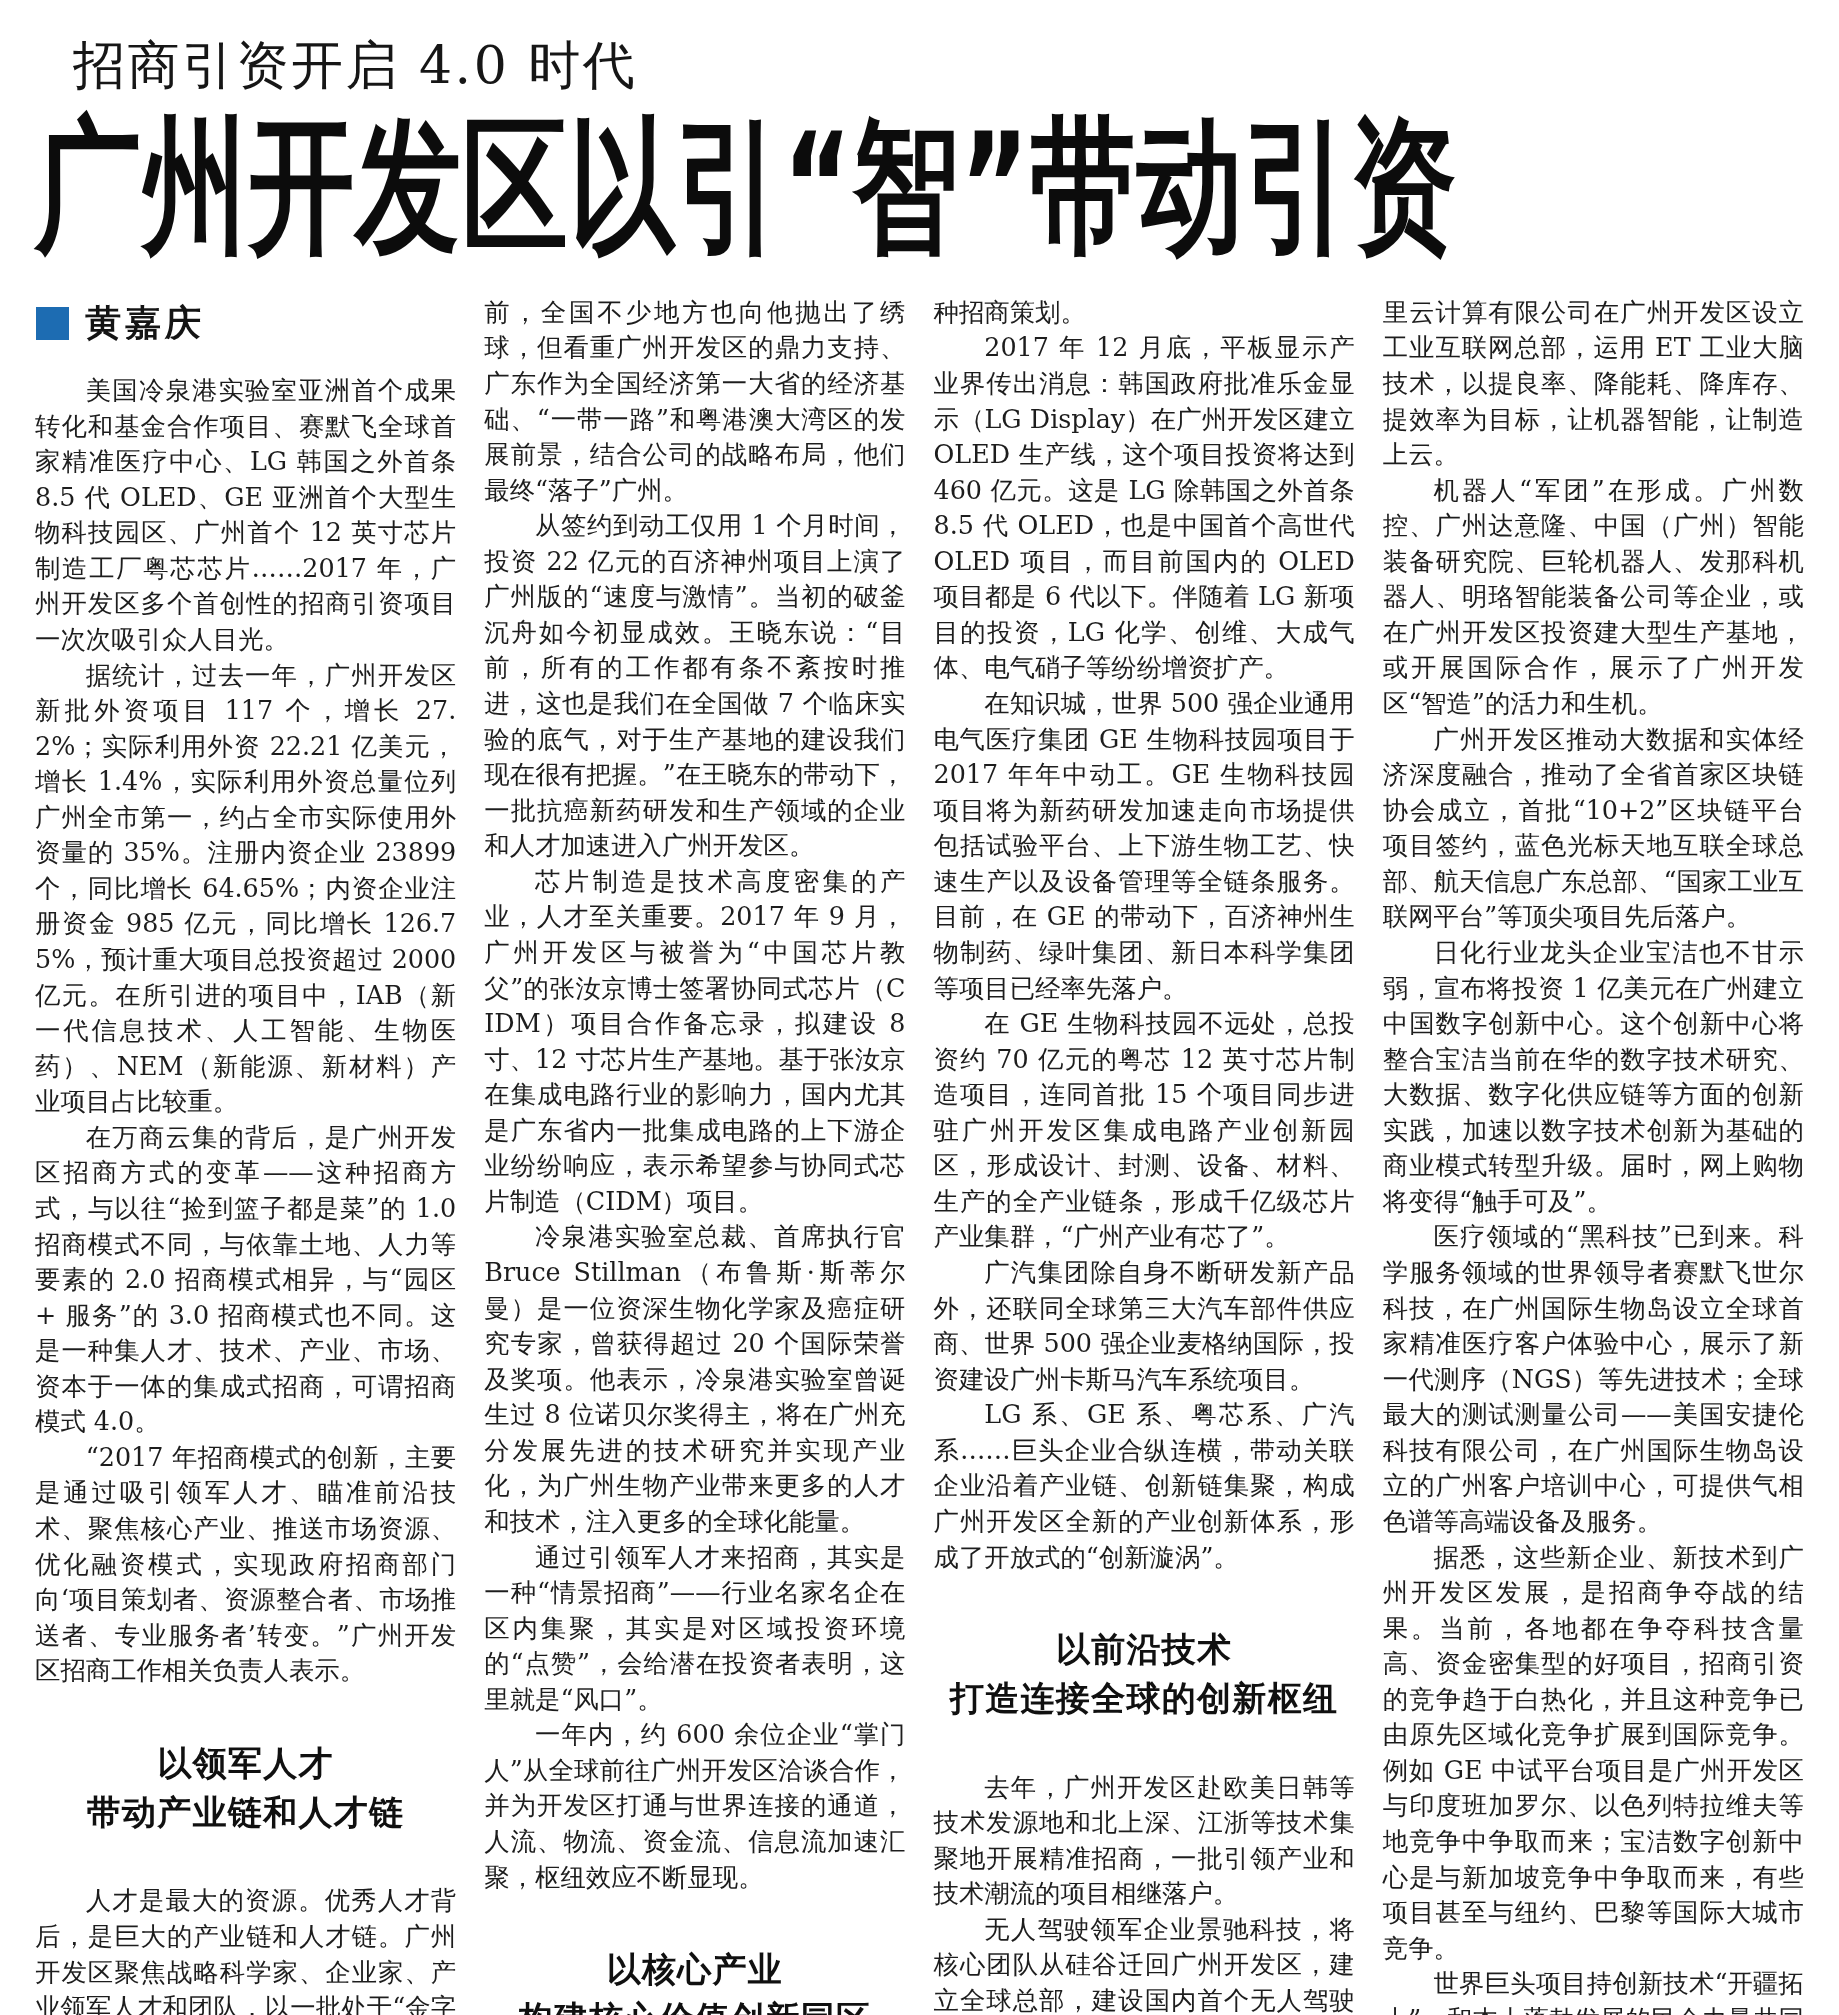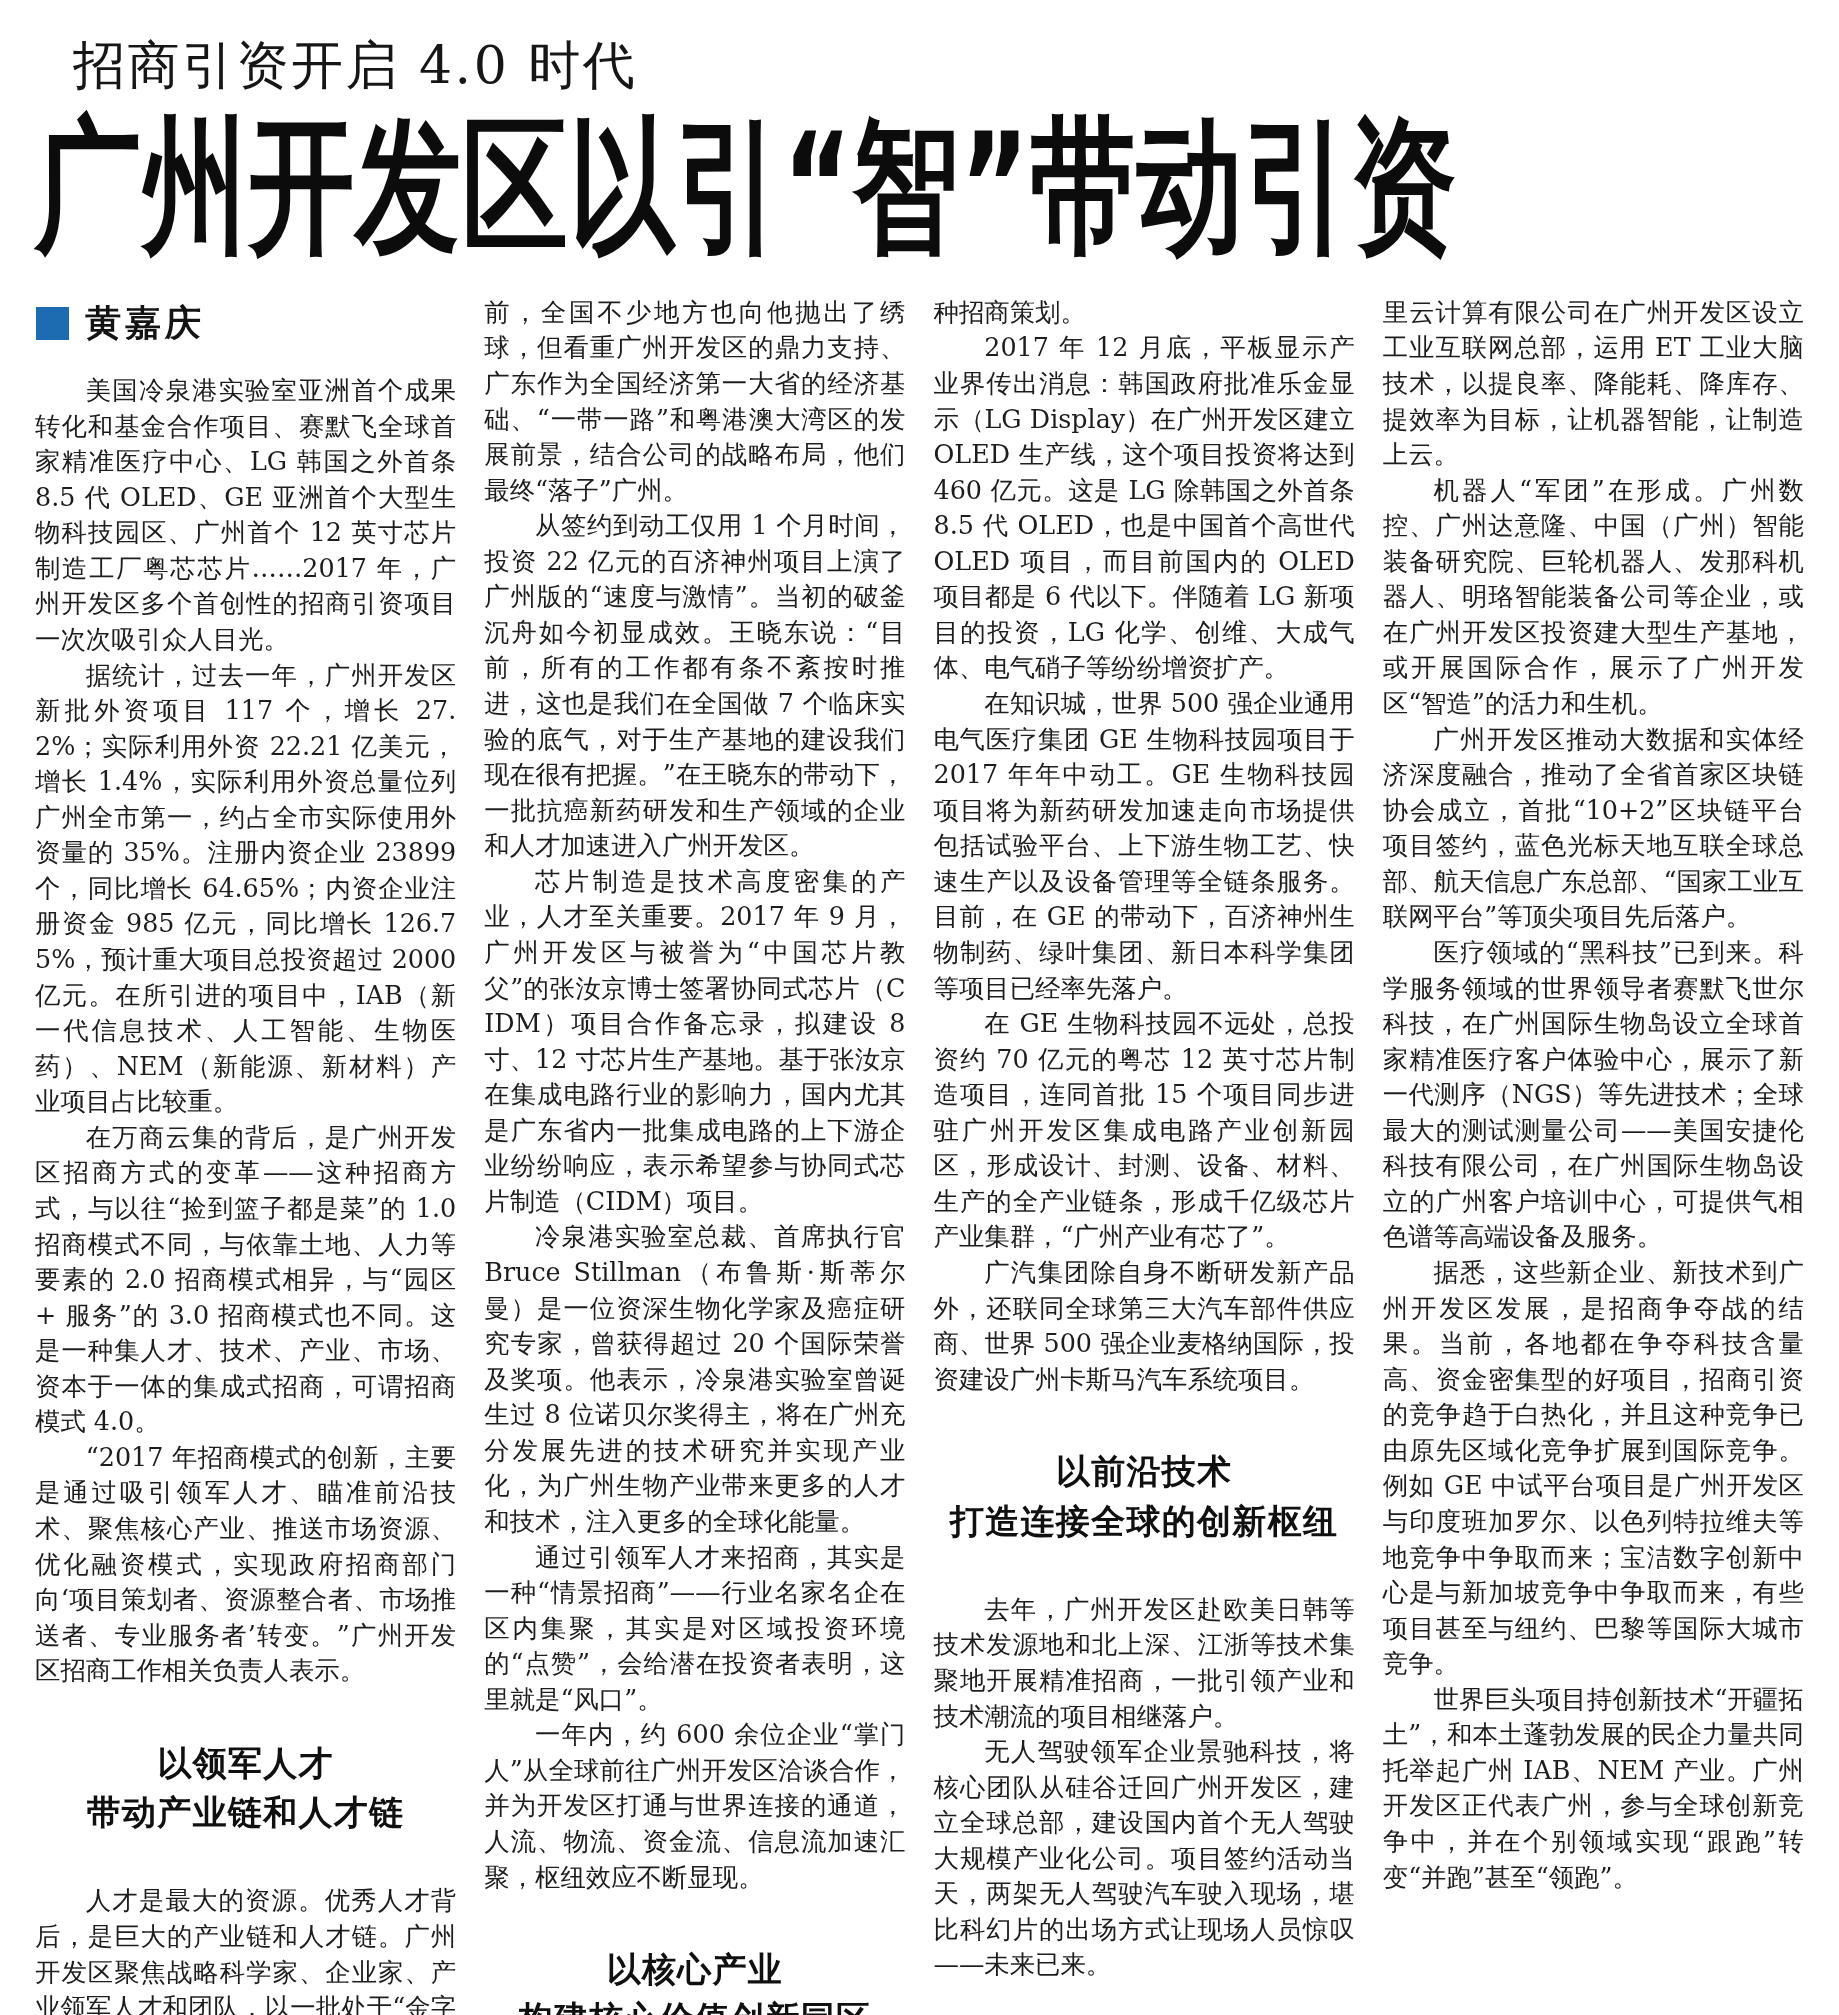--- a/index.html
+++ b/index.html
@@ -116,30 +116,32 @@
           <span class="subhead-line">以核心产业</span>
           <span class="subhead-line">构建核心价值创新园区</span>
         </h3>
       </div>
       <div class="column">
         <p class="para no-indent">种招商策划。</p>
         <p class="para">2017 年 12 月底，平板显示产业界传出消息：韩国政府批准乐金显示（LG Display）在广州开发区建立 OLED 生产线，这个项目投资将达到 460 亿元。这是 LG 除韩国之外首条 8.5 代 OLED，也是中国首个高世代 OLED 项目，而目前国内的 OLED 项目都是 6 代以下。伴随着 LG 新项目的投资，LG 化学、创维、大成气体、电气硝子等纷纷增资扩产。</p>
         <p class="para">在知识城，世界 500 强企业通用电气医疗集团 GE 生物科技园项目于 2017 年年中动工。GE 生物科技园项目将为新药研发加速走向市场提供包括试验平台、上下游生物工艺、快速生产以及设备管理等全链条服务。目前，在 GE 的带动下，百济神州生物制药、绿叶集团、新日本科学集团等项目已经率先落户。</p>
         <p class="para">在 GE 生物科技园不远处，总投资约 70 亿元的粤芯 12 英寸芯片制造项目，连同首批 15 个项目同步进驻广州开发区集成电路产业创新园区，形成设计、封测、设备、材料、生产的全产业链条，形成千亿级芯片产业集群，“广州产业有芯了”。</p>
         <p class="para">广汽集团除自身不断研发新产品外，还联同全球第三大汽车部件供应商、世界 500 强企业麦格纳国际，投资建设广州卡斯马汽车系统项目。</p>
+        <p class="para">LG 系、GE 系、粤芯系、广汽系……巨头企业合纵连横，带动关联企业沿着产业链、创新链集聚，构成广州开发区全新的产业创新体系，形成了开放式的“创新漩涡”。</p>
         <h3 class="subhead">
           <span class="subhead-line">以前沿技术</span>
           <span class="subhead-line">打造连接全球的创新枢纽</span>
         </h3>
         <p class="para">去年，广州开发区赴欧美日韩等技术发源地和北上深、江浙等技术集聚地开展精准招商，一批引领产业和技术潮流的项目相继落户。</p>
         <p class="para">无人驾驶领军企业景驰科技，将核心团队从硅谷迁回广州开发区，建立全球总部，建设国内首个无人驾驶大规模产业化公司。项目签约活动当天，两架无人驾驶汽车驶入现场，堪比科幻片的出场方式让现场人员惊叹——未来已来。</p>
       </div>
       <div class="column">
         <p class="para no-indent">里云计算有限公司在广州开发区设立工业互联网总部，运用 ET 工业大脑技术，以提良率、降能耗、降库存、提效率为目标，让机器智能，让制造上云。</p>
         <p class="para">机器人“军团”在形成。广州数控、广州达意隆、中国（广州）智能装备研究院、巨轮机器人、发那科机器人、明珞智能装备公司等企业，或在广州开发区投资建大型生产基地，或开展国际合作，展示了广州开发区“智造”的活力和生机。</p>
         <p class="para">广州开发区推动大数据和实体经济深度融合，推动了全省首家区块链协会成立，首批“10+2”区块链平台项目签约，蓝色光标天地互联全球总部、航天信息广东总部、“国家工业互联网平台”等顶尖项目先后落户。</p>
+        <p class="para">日化行业龙头企业宝洁也不甘示弱，宣布将投资 1 亿美元在广州建立中国数字创新中心。这个创新中心将整合宝洁当前在华的数字技术研究、大数据、数字化供应链等方面的创新实践，加速以数字技术创新为基础的商业模式转型升级。届时，网上购物将变得“触手可及”。</p>
         <p class="para">医疗领域的“黑科技”已到来。科学服务领域的世界领导者赛默飞世尔科技，在广州国际生物岛设立全球首家精准医疗客户体验中心，展示了新一代测序（NGS）等先进技术；全球最大的测试测量公司——美国安捷伦科技有限公司，在广州国际生物岛设立的广州客户培训中心，可提供气相色谱等高端设备及服务。</p>
         <p class="para">据悉，这些新企业、新技术到广州开发区发展，是招商争夺战的结果。当前，各地都在争夺科技含量高、资金密集型的好项目，招商引资的竞争趋于白热化，并且这种竞争已由原先区域化竞争扩展到国际竞争。例如 GE 中试平台项目是广州开发区与印度班加罗尔、以色列特拉维夫等地竞争中争取而来；宝洁数字创新中心是与新加坡竞争中争取而来，有些项目甚至与纽约、巴黎等国际大城市竞争。</p>
         <p class="para">世界巨头项目持创新技术“开疆拓土”，和本土蓬勃发展的民企力量共同托举起广州 IAB、NEM 产业。广州开发区正代表广州，参与全球创新竞争中，并在个别领域实现“跟跑”转变“并跑”甚至“领跑”。</p>
       </div>
     </div>
 </div>
 
 
 </body></html>

